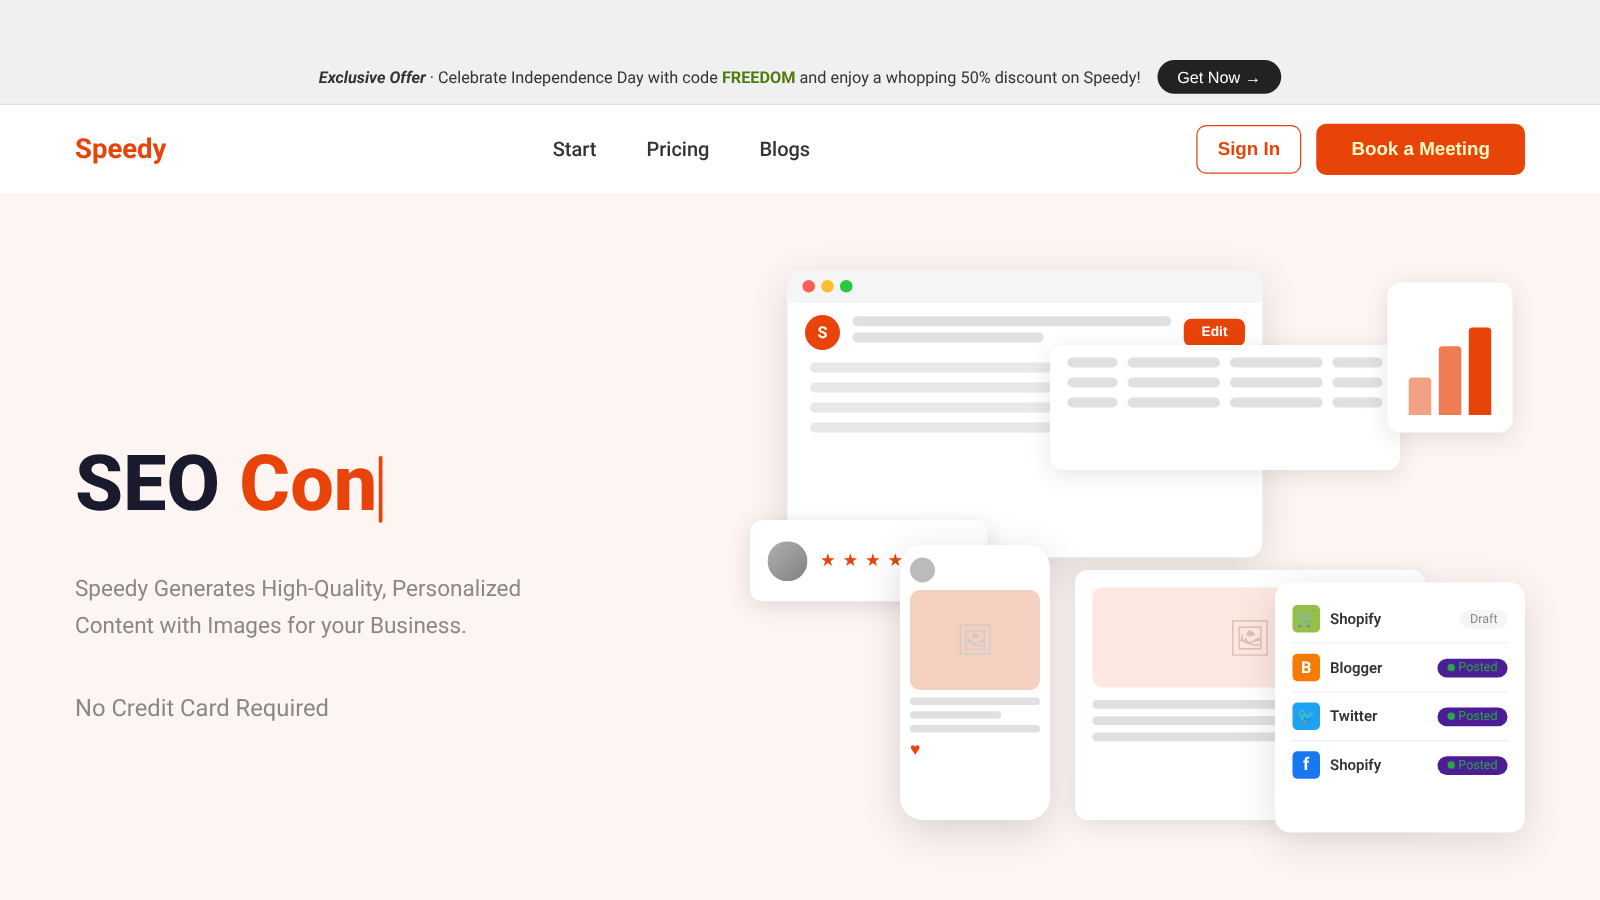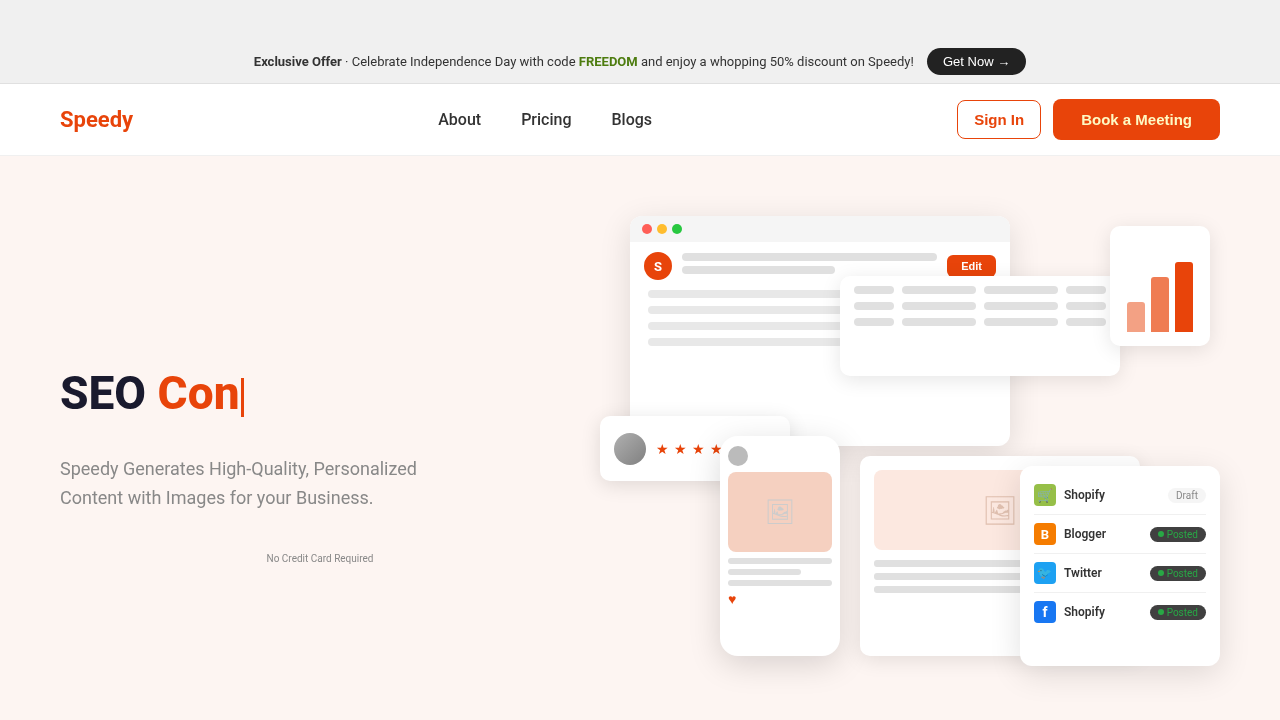--- a/index.html
+++ b/index.html
@@ -7,21 +7,21 @@
 
     
     .top-banner {
       background: #f0f0f0;
       text-align: center;
       padding: 8px 20px;
       font-size: 13px;
       color: #333;
       border-bottom: 1px solid #e0e0e0;
     }
-    .top-banner strong { font-weight: 700; }
+    .top-banner strong { font-weight: 700; font-style: italic; }
     .top-banner .code { color: #4d7c0f; font-weight: 700; }
     .top-banner .get-now-btn {
       background: #222;
       color: #fff;
       border: none;
       padding: 6px 16px;
       border-radius: 20px;
       font-size: 13px;
       cursor: pointer;
       margin-left: 10px;
@@ -81,21 +81,21 @@
       align-items: center;
       padding: 60px 60px 40px 60px;
       position: relative;
       overflow: hidden;
     }
     .hero-left {
       flex: 0 0 520px;
       max-width: 520px;
     }
     .hero-title {
-      font-size: 46px;
+      font-size: 62px;
       font-weight: 800;
       color: #1a1a2e;
       line-height: 1.1;
       margin-bottom: 36px;
     }
     .hero-title .orange { color: #e8440a; }
     .hero-subtitle {
       font-size: 18px;
       color: #888;
       line-height: 1.6;
@@ -110,23 +110,23 @@
       border-radius: 12px;
       font-size: 20px;
       font-weight: 700;
       cursor: pointer;
       display: inline-flex;
       align-items: center;
       gap: 10px;
     }
     .no-credit {
       margin-top: 12px;
-      font-size: 10px;
+      font-size: 19px;
       color: #888;
-      text-align: center;
+      text-align: left;
     }
 
     
     .stats-row {
       background: #fdf5f2;
       padding: 20px 60px 30px 60px;
       display: flex;
       align-items: center;
       gap: 40px;
     }
@@ -269,35 +269,35 @@
     .pub-row:last-child { border-bottom: none; }
     .pub-left { display: flex; align-items: center; gap: 8px; }
     .pub-icon { width: 22px; height: 22px; border-radius: 4px; display: flex; align-items: center; justify-content: center; font-size: 13px; }
     .pub-shopify { background: #96bf48; }
     .pub-blogger { background: #f57c00; }
     .pub-twitter { background: #1da1f2; }
     .pub-facebook { background: #1877f2; }
     .pub-name { font-size: 12px; font-weight: 600; color: #333; }
     .pub-status { font-size: 10px; border-radius: 10px; padding: 2px 8px; }
     .status-draft { background: #f5f5f5; color: #888; }
-    .status-posted { background: #404040; color: #28a745; display: flex; align-items: center; gap: 3px; }
+    .status-posted { background: #4c1d95; color: #28a745; display: flex; align-items: center; gap: 3px; }
     .status-dot { width: 6px; height: 6px; border-radius: 50%; background: #28a745; }
   </style>
 </head>
 <body>
 
 <div class="top-banner">
   <strong>Exclusive Offer</strong><span> · Celebrate Independence Day with code </span><span class="code">FREEDOM</span><span> and enjoy a whopping 50% discount on Speedy!</span>
   <button class="get-now-btn">Get Now →</button>
 </div>
 
 <header>
   <div class="logo">Speedy</div>
   <nav>
-    <a href="#">About</a>
+    <a href="#">Start</a>
     <a href="#">Pricing</a>
     <a href="#">Blogs</a>
   </nav>
   <div class="header-actions">
     <button class="sign-in-btn">Sign In</button>
     <button class="book-meeting-btn">Book a Meeting</button>
   </div>
 </header>
 
 <div class="hero">

